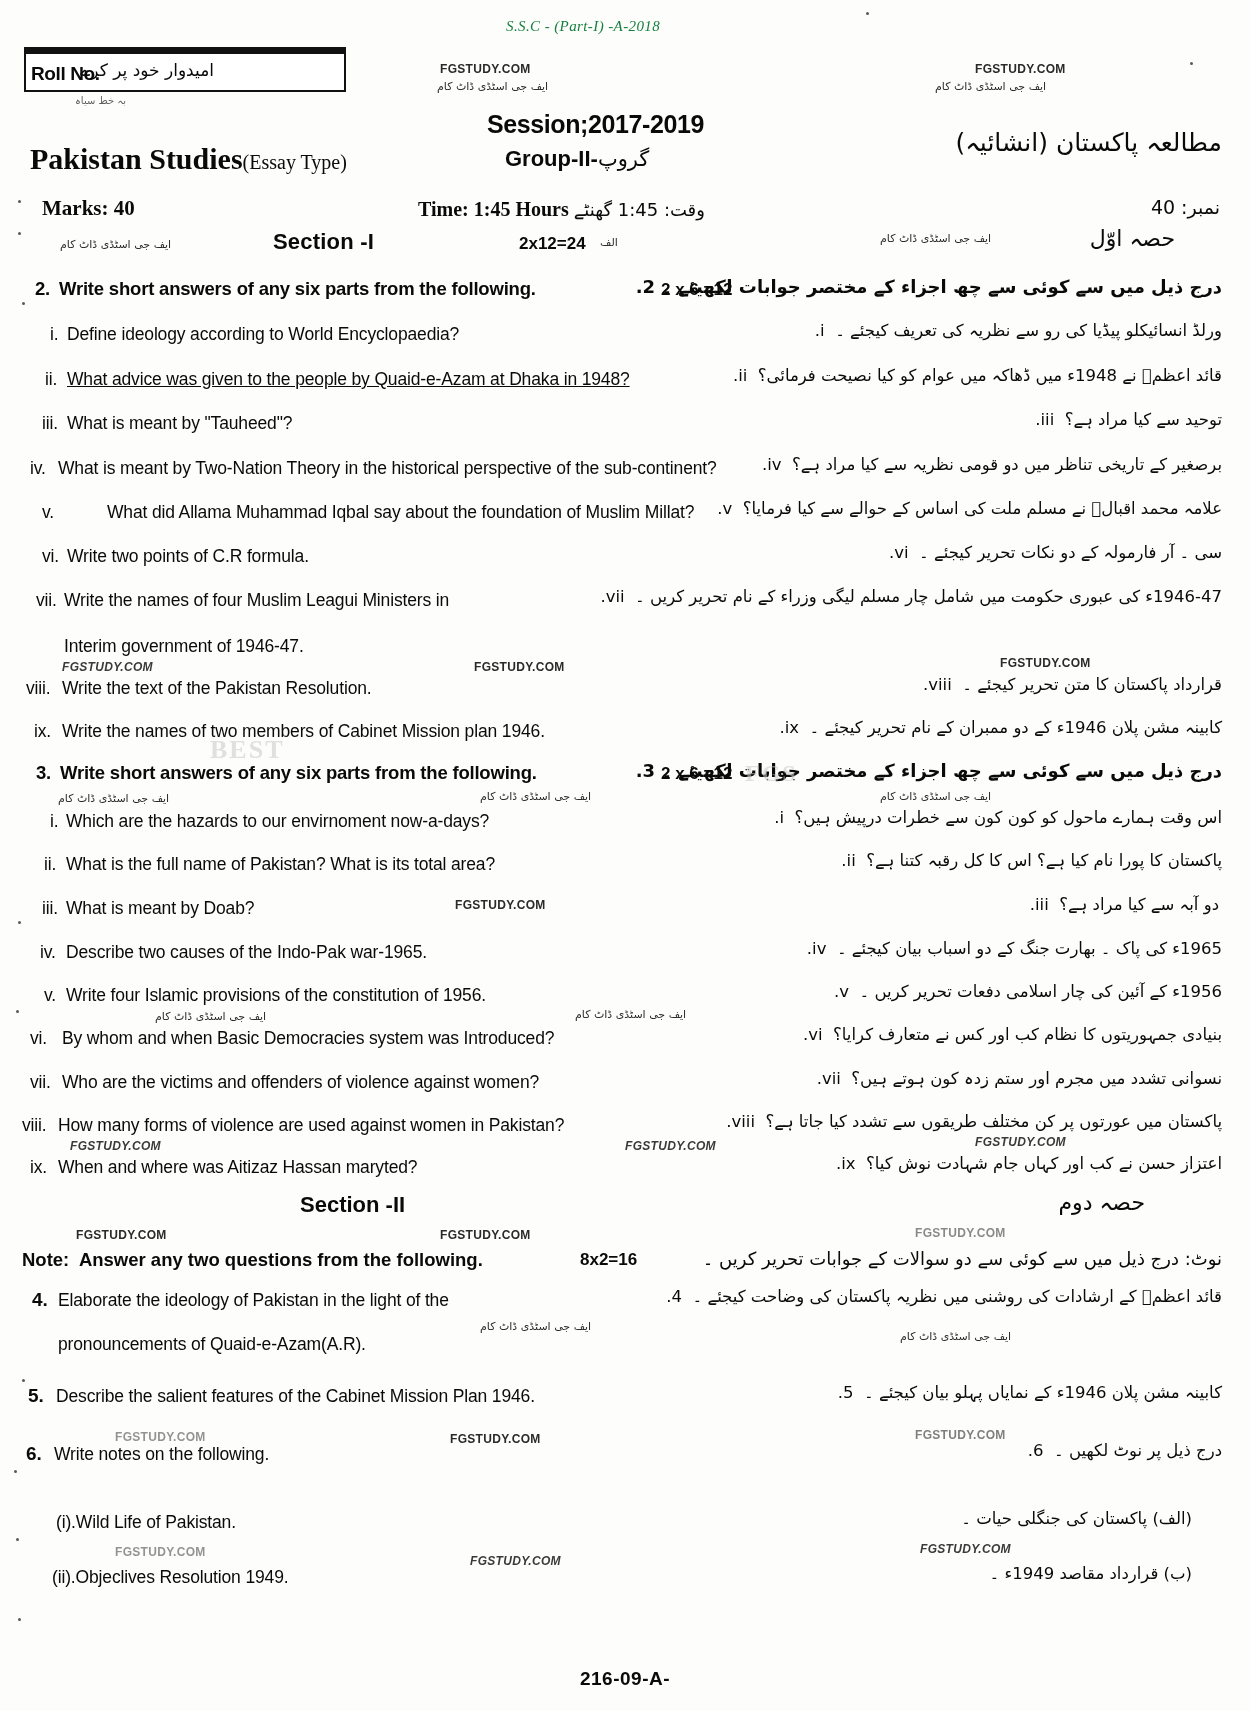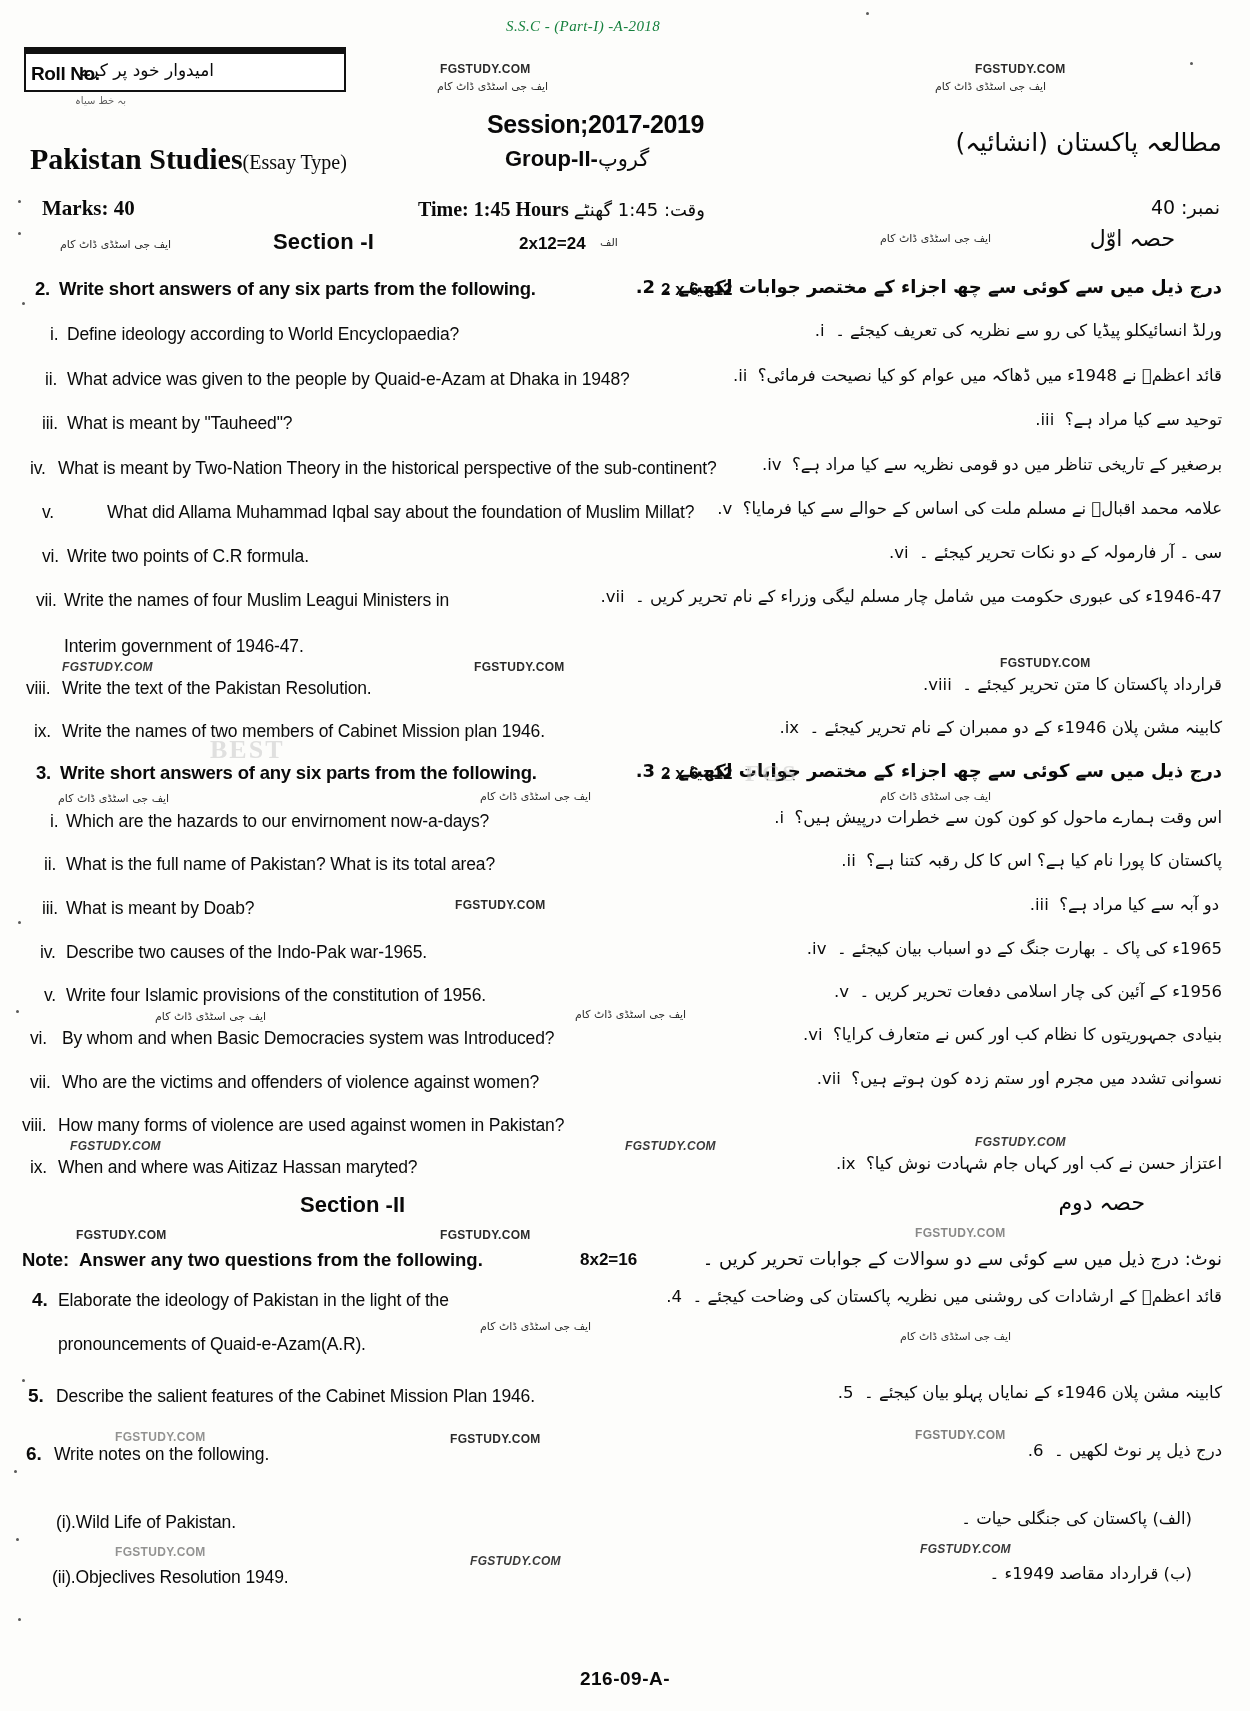--- a/index.html
+++ b/index.html
@@ -277,21 +277,21 @@
   <div class="abs qhead-en" style="left:35px; top:278px;">2.</div>
   <div class="abs qhead-en" style="left:59px; top:278px;">Write short answers of any six parts from the following.</div>
   <div class="abs qmark" style="left:661px; top:280px;">2 x 6 =12</div>
   <div class="abs qhead-ur" style="right:28px; top:276px;"><span>درج ذیل میں سے کوئی سے چھ اجزاء کے مختصر جوابات لکھیئے ۔</span> <span>2.</span></div>
 
   <div class="abs item-en" style="left:50px; top:324px;">i.</div>
   <div class="abs item-en" style="left:67px; top:324px;">Define ideology according to World Encyclopaedia?</div>
   <div class="abs item-ur" style="right:28px; top:321px;"><span>ورلڈ انسائیکلو پیڈیا کی رو سے نظریہ کی تعریف کیجئے ۔</span>&nbsp;&nbsp;<span>i.</span></div>
 
   <div class="abs item-en" style="left:45px; top:369px;">ii.</div>
-  <div class="abs item-en" style="left:67px; top:369px;">What advice was given to the people by Quaid-e-Azam at Dhaka in 1948?</div>
+  <div class="abs item-en" style="left:67px; top:369px;text-decoration:underline;">What advice was given to the people by Quaid-e-Azam at Dhaka in 1948?</div>
   <div class="abs item-ur" style="right:28px; top:366px;"><span>قائد اعظمؒ نے 1948ء میں ڈھاکہ میں عوام کو کیا نصیحت فرمائی؟</span>&nbsp;&nbsp;<span>ii.</span></div>
 
   <div class="abs item-en" style="left:42px; top:413px;">iii.</div>
   <div class="abs item-en" style="left:67px; top:413px;">What is meant by "Tauheed"?</div>
   <div class="abs item-ur" style="right:28px; top:410px;"><span>توحید سے کیا مراد ہے؟</span>&nbsp;&nbsp;<span>iii.</span></div>
 
   <div class="abs item-en" style="left:30px; top:458px;">iv.</div>
   <div class="abs item-en" style="left:58px; top:458px;">What is meant by Two-Nation Theory in the historical perspective of the sub-continent?</div>
   <div class="abs item-ur" style="right:28px; top:455px;"><span>برصغیر کے تاریخی تناظر میں دو قومی نظریہ سے کیا مراد ہے؟</span>&nbsp;&nbsp;<span>iv.</span></div>
 
@@ -356,20 +356,21 @@
   <div class="abs item-en" style="left:30px; top:1028px;">vi.</div>
   <div class="abs item-en" style="left:62px; top:1028px;">By whom and when Basic Democracies system was Introduced?</div>
   <div class="abs item-ur" style="right:28px; top:1025px;"><span>بنیادی جمہوریتوں کا نظام کب اور کس نے متعارف کرایا؟</span>&nbsp;&nbsp;<span>vi.</span></div>
 
   <div class="abs item-en" style="left:30px; top:1072px;">vii.</div>
   <div class="abs item-en" style="left:62px; top:1072px;">Who are the victims and offenders of violence against women?</div>
   <div class="abs item-ur" style="right:28px; top:1069px;"><span>نسوانی تشدد میں مجرم اور ستم زدہ کون ہوتے ہیں؟</span>&nbsp;&nbsp;<span>vii.</span></div>
 
   <div class="abs item-en" style="left:22px; top:1115px;">viii.</div>
   <div class="abs item-en" style="left:58px; top:1115px;">How many forms of violence are used against women in Pakistan?</div>
+  <div class="abs item-ur" style="right:28px; top:1112px;"><span>پاکستان میں عورتوں پر کن مختلف طریقوں سے تشدد کیا جاتا ہے؟</span>&nbsp;&nbsp;<span>viii.</span></div>
 
   <div class="abs wm" style="left:70px; top:1139px;">FGSTUDY.COM</div>
   <div class="abs wm" style="left:625px; top:1139px;">FGSTUDY.COM</div>
   <div class="abs wm" style="left:975px; top:1135px;">FGSTUDY.COM</div>
 
   <div class="abs item-en" style="left:30px; top:1157px;">ix.</div>
   <div class="abs item-en" style="left:58px; top:1157px;">When and where was Aitizaz Hassan maryted?</div>
   <div class="abs item-ur" style="right:28px; top:1154px;"><span>اعتزاز حسن نے کب اور کہاں جام شہادت نوش کیا؟</span>&nbsp;&nbsp;<span>ix.</span></div>
 
   <div class="abs sec2">Section -II</div>

